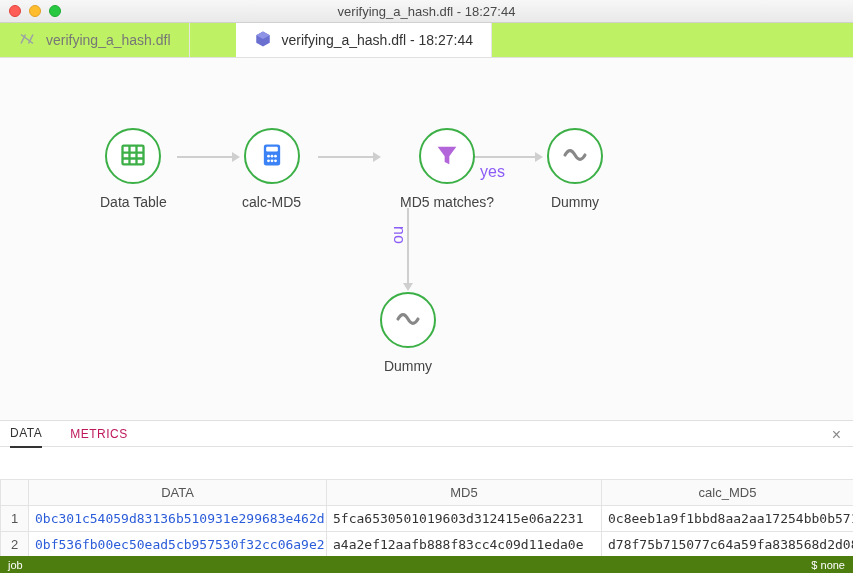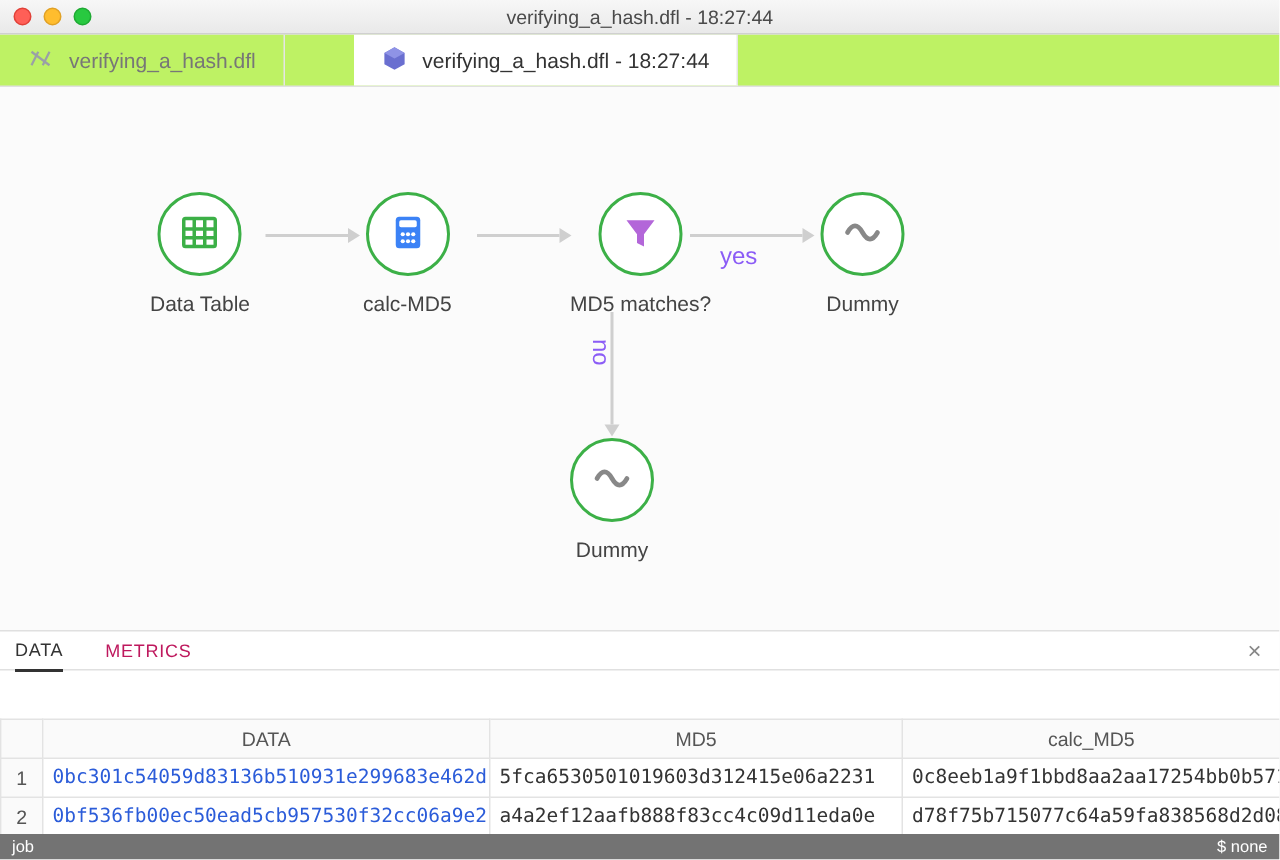--- a/index.html
+++ b/index.html
@@ -47,21 +47,21 @@
 .grid th { background: #fafafa; font-weight: normal; text-align: center; color: #555; }
 .grid td.rownum { background: #fafafa; text-align: center; width: 28px; color: #555; }
 .grid td.data { font-family: ui-monospace, Menlo, Consolas, monospace; font-size: 13px; margin-left: 41px; }
 .grid td.link { color: #2b5cd9; }
 .grid col.rn { width: 28px; }
 .grid col.c1 { width: 298px; }
 .grid col.c2 { width: 275px; }
 .grid col.c3 { width: 252px; }
 
 
-.statusbar { height: 17px; background: #737373; color: #fff; display: flex; align-items: center; justify-content: space-between; padding: 0 8px; font-size: 11px; }
+.statusbar { height: 17px; background: #4d7c0f; color: #fff; display: flex; align-items: center; justify-content: space-between; padding: 0 8px; font-size: 11px; }
 </style>
 </head>
 <body>
 
 <div class="titlebar">
   <div class="traffic">
     <div class="dot red"></div>
     <div class="dot yellow"></div>
     <div class="dot green"></div>
   </div>
@@ -127,21 +127,21 @@
             <circle cx="15" cy="13" r="1.2" fill="#fff"></circle>
             <circle cx="9" cy="17" r="1.2" fill="#fff"></circle>
             <circle cx="12" cy="17" r="1.2" fill="#fff"></circle>
             <circle cx="15" cy="17" r="1.2" fill="#fff"></circle>
           </svg>
       </span>
     </div>
     <div class="nlabel">calc-MD5</div>
   </div>
 
-  <div class="node" style="left:380px; top:70px;justify-content:flex-end;">
+  <div class="node" style="left:400px; top:70px;justify-content:flex-end;">
     <div class="circ">
       <span>
         <svg width="28" height="28" viewBox="0 0 24 24">
             <path fill="#b366d9" d="M4 5 H20 L14 13 V20 L10 18 V13 Z"></path>
           </svg>
       </span>
     </div>
     <div class="nlabel">MD5 matches?</div>
   </div>
 

